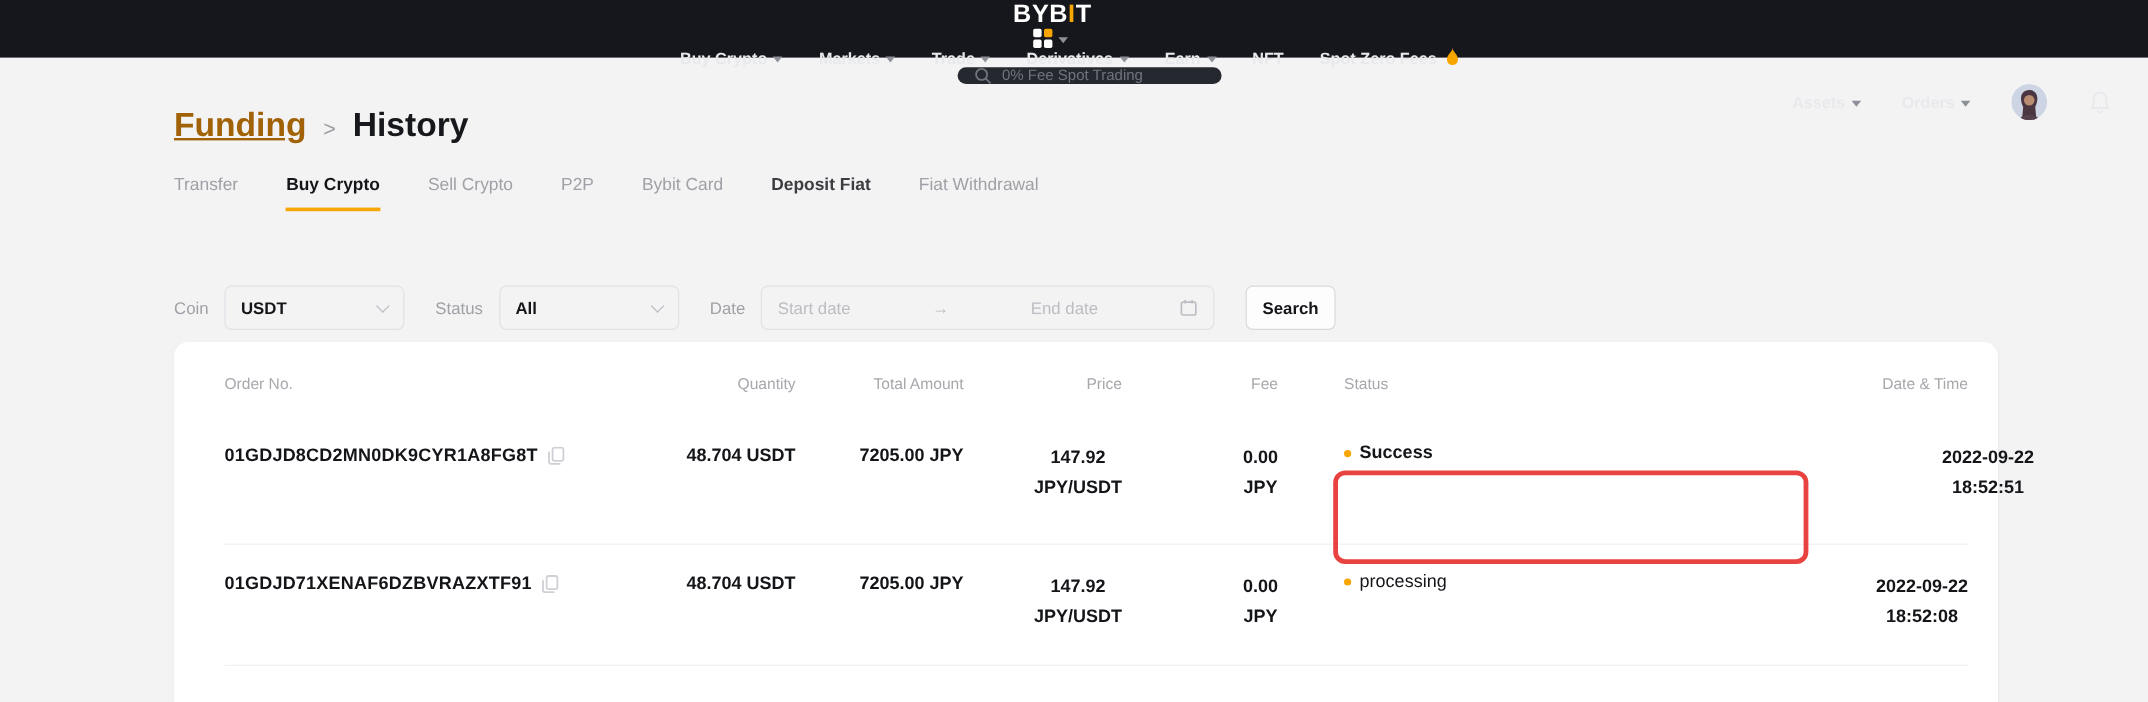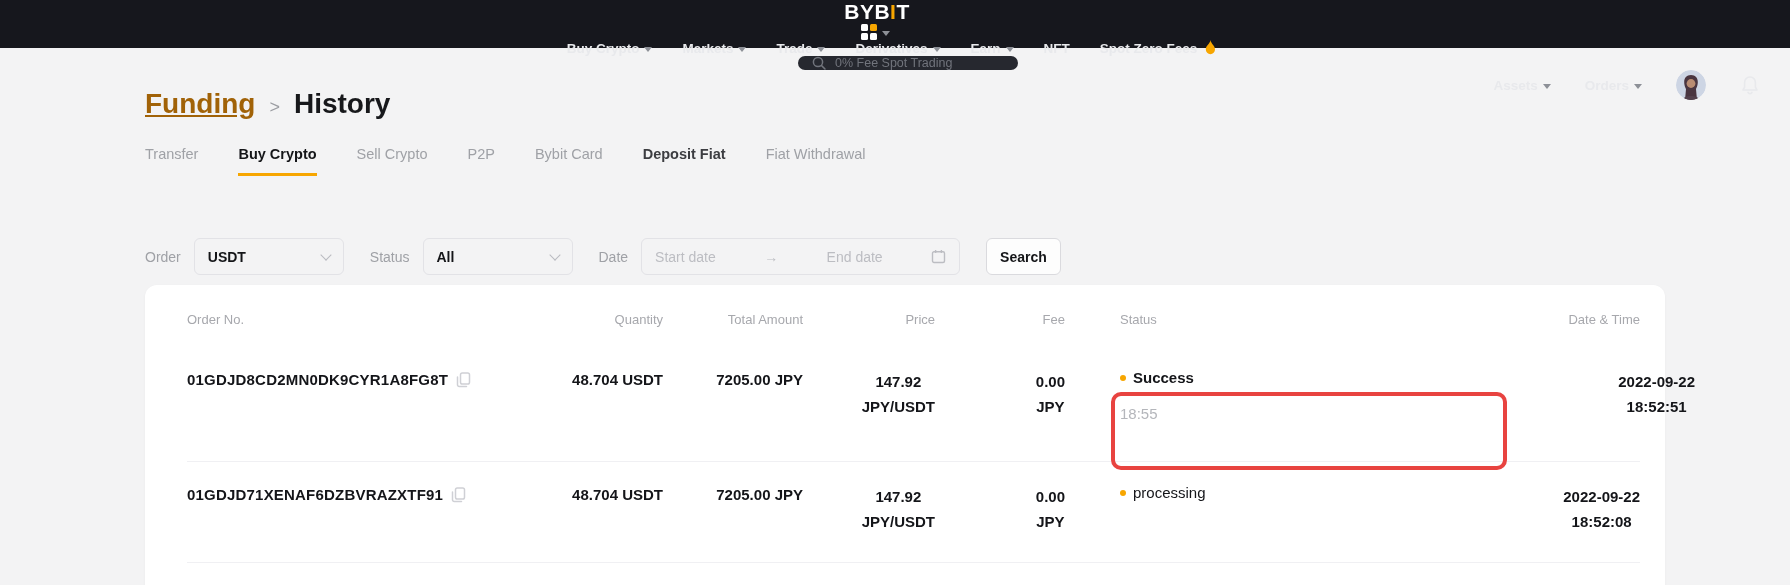--- a/index.html
+++ b/index.html
@@ -35,21 +35,21 @@
   .tab { font-size:14.5px; color:#9fa1a6; padding-bottom:11px; cursor:pointer; white-space:nowrap; }
   .tab.active { color:#141518; font-weight:700; border-bottom:3px solid #f7a600; }
   .tab.emph { color:#3c3d41; font-weight:700; }
 
   .filters { margin-top:62px; display:flex; align-items:center; }
   .f-label { font-size:14px; color:#9fa1a6; margin-right:13px; }
   .f-box { height:37px; border:1px solid #e2e2e6; border-radius:6px; display:flex; align-items:center; background:transparent; cursor:pointer; }
   .select { width:150px; padding:0 13px; justify-content:space-between; margin-right:26px; }
   .select .val { font-size:14px; font-weight:700; color:#141518; }
   .chev { width:8px; height:8px; border-right:1.6px solid #b9bac0; border-bottom:1.6px solid #b9bac0; transform:rotate(45deg); margin-top:-4px; }
-  .datebox { width:319px; padding:0 13px; justify-content:space-between; cursor:text; }
+  .datebox { width:378px; padding:0 13px; justify-content:space-between; cursor:text; }
   .datebox .ph { font-size:14px; color:#bcbdc2; }
   .datebox .arrow { color:#bcbdc2; font-size:14px; }
   .search-btn { margin-left:26px; height:37px; padding:0 13px; background:#fdfdfd; border:1px solid #dadade; border-radius:6px; font-size:14px; font-weight:700; color:#141518; cursor:pointer; font-family:inherit; }
 
   
   .card { margin-top:10px; width:1520px; background:#ffffff; border-radius:12px; box-shadow:0 1px 3px rgba(0,0,0,.04); padding:14px 25px 0 42px; height:312px; }
   .grid-row { display:grid; grid-template-columns:346px 130px 140px 132px 130px 1fr 175px; align-items:start; }
   .thead { height:40px; align-items:center; }
   .th { font-size:13px; color:#a7a8ad; }
   .t-right { text-align:right; }
@@ -164,21 +164,21 @@
     <div class="tab">Transfer</div>
     <div class="tab active">Buy Crypto</div>
     <div class="tab">Sell Crypto</div>
     <div class="tab">P2P</div>
     <div class="tab">Bybit Card</div>
     <div class="tab emph">Deposit Fiat</div>
     <div class="tab">Fiat Withdrawal</div>
   </div>
 
   <div class="filters">
-    <span class="f-label">Order</span>
+    <span class="f-label">Coin</span>
     <div class="f-box select">
       <span class="val">USDT</span>
       <span class="chev"></span>
     </div>
 
     <span class="f-label">Status</span>
     <div class="f-box select">
       <span class="val">All</span>
       <span class="chev"></span>
     </div>
@@ -224,21 +224,20 @@
       <div class="cell t-right"><span class="twoline"><span style="display:block">147.92</span><span style="display:block">JPY/USDT</span></span></div>
       <div class="cell t-right"><span class="twoline"><span style="display:block">0.00</span><span style="display:block">JPY</span></span></div>
       <div class="td-status">
         <div class="status-line">
           <span class="dot"></span>
           <span class="status-text">Success</span>
         </div>
         <div class="note-wrap">
           <div class="red-box"></div>
           <div class="note">
-            <span style="display:block">18:55</span>
           </div>
         </div>
       </div>
       <div class="cell t-right"><span class="twoline"><span style="display:block">2022-09-22</span><span style="display:block">18:52:51</span></span></div>
     </div>
 
     <div class="grid-row trow r2">
       <div class="cell order-cell">
         <span>01GDJD71XENAF6DZBVRAZXTF91</span>
         <span class="copy-icon">

